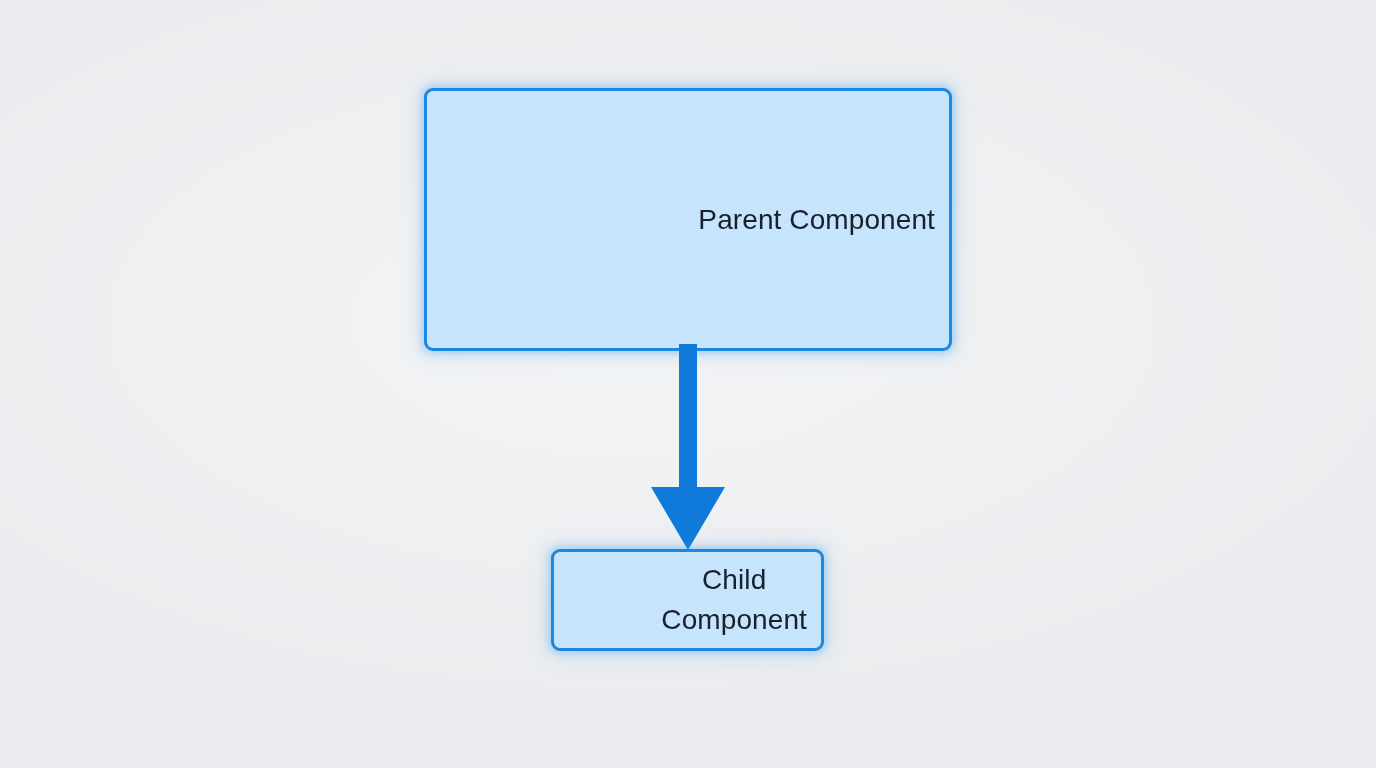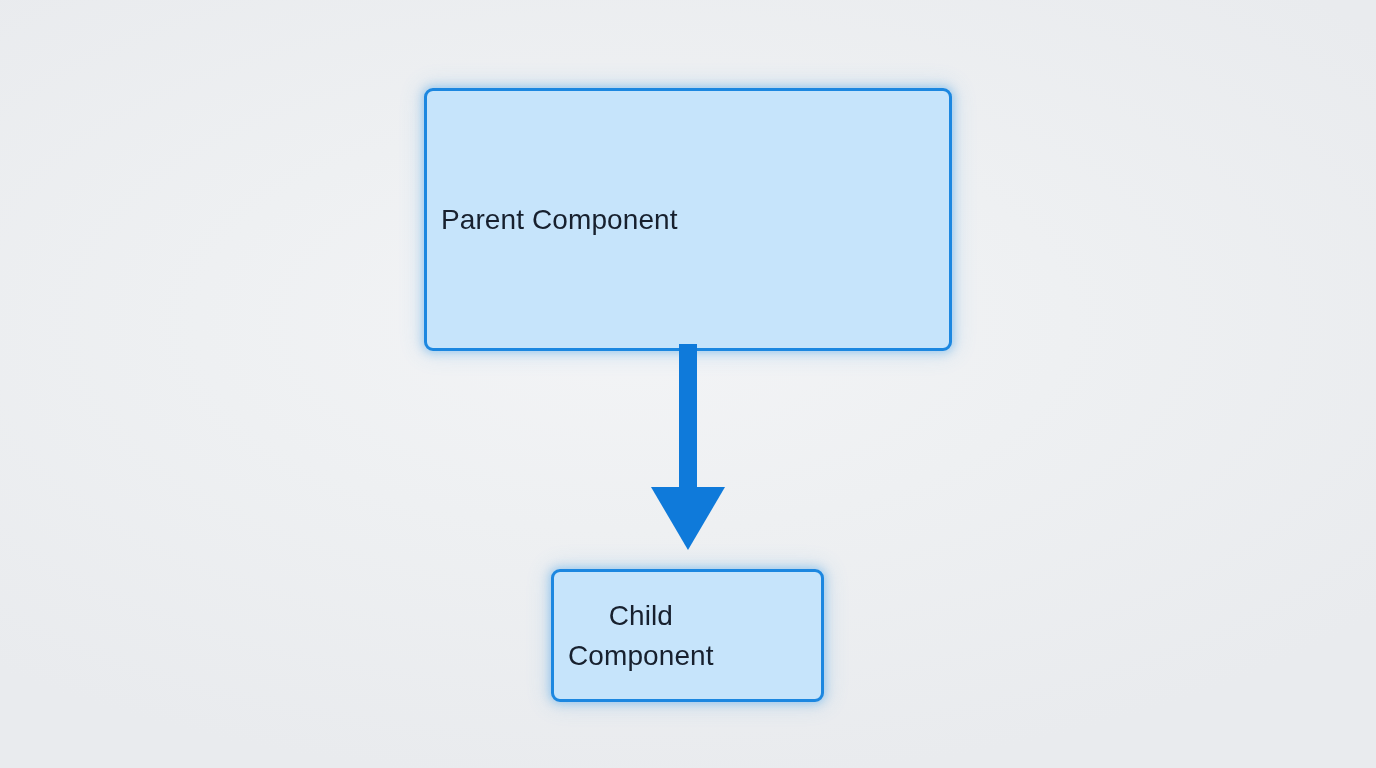--- a/index.html
+++ b/index.html
@@ -26,21 +26,21 @@
                       #e9ebee 100%);
     overflow: hidden;
   }
 
   
   .node {
     position: absolute;
     box-sizing: border-box;
     display: flex;
     align-items: center;
-    justify-content: flex-start;
+    justify-content: flex-end;
     text-align: center;
     background: #c6e4fb;
     border: 3px solid #1c87e0;
     border-radius: 9px;
     box-shadow:
       0 0 9px 2px rgba(62, 158, 231, 0.38),
       0 0 22px 4px rgba(62, 158, 231, 0.16);
     color: #17202e;
     font-size: 28px;
     font-weight: 400;
@@ -58,22 +58,21 @@
     left: 424px;
     top: 88px;
     width: 528px;
     height: 263px;
   }
 
   #node-child {
     left: 551px;
     top: 549px;
     width: 273px;
-    height: 133px;
-    margin-top: 20px;
+    height: 102px;
   }
 
   
   #connector-arrow {
     position: absolute;
     left: 645px;
     top: 344px;
     width: 86px;
     height: 212px;
     overflow: visible;

